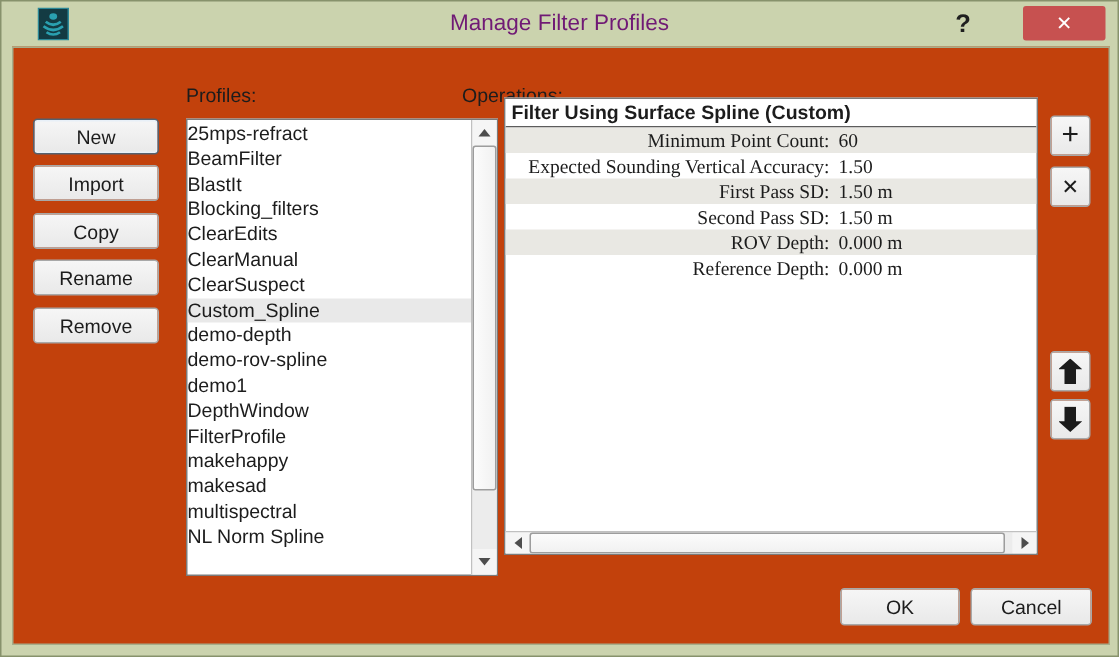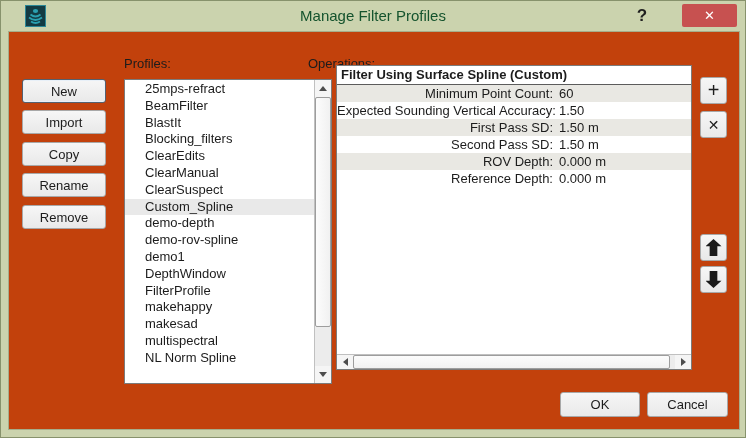--- a/index.html
+++ b/index.html
@@ -4,21 +4,21 @@
 <style>
   * { margin:0; padding:0; box-sizing:border-box; }
   html,body { width:746px; height:438px; }
   body { font-family:"Liberation Sans","DejaVu Sans",sans-serif; font-size:13px; color:#1c1c1c; }
 
   .window { position:relative; width:746px; height:438px; background:#cbd3ae; border:1px solid #87926c; overflow:hidden; }
 
   
   .titlebar { position:absolute; left:0; top:0; width:100%; height:30px; }
   .app-icon { position:absolute; left:24px; top:4px; width:21px; height:22px; }
-  .title { position:absolute; left:0; top:0; width:100%; height:30px; text-align:center; line-height:30px; font-size:15px; color:#14532d; }
+  .title { position:absolute; left:0; top:0; width:100%; height:30px; text-align:center; line-height:30px; font-size:15px; color:#701a75; }
   .help-btn { position:absolute; right:92px; top:3px; width:22px; height:24px; text-align:center; line-height:24px; font-size:17px; font-weight:bold; color:#1f1f1f; cursor:default; }
   .close-btn { position:absolute; right:8px; top:3px; width:55px; height:23px; background:#c75150; border-radius:2px; color:#fff; text-align:center; line-height:23px; font-size:13px; font-weight:bold; }
 
   
   .content { position:absolute; left:7px; top:30px; width:732px; height:399px; background:#c2410c; border:1px solid #a6ad8a; }
   
 
   .section-label { position:absolute; font-size:13px; color:#1c1c1c; }
   #profiles-label  { left:115px; top:24px; }
   #operations-label{ left:299px; top:24px; }
@@ -29,41 +29,41 @@
   .side-btn { left:13px; width:84px; height:24px; }
   #btn-new    { top:47px; }
   #btn-import { top:78px; }
   #btn-copy   { top:110px; }
   #btn-rename { top:141px; }
   #btn-remove { top:173px; }
 
   
   .list-frame { position:absolute; left:115px; top:47px; width:208px; height:305px; background:#fff; border:1px solid #7b7b7b; }
   .list-viewport { position:absolute; left:0; top:0; bottom:0; right:17px; overflow:hidden; padding-top:1px; }
-  .list-item { height:16.8px; line-height:16.8px; padding-left:20px; white-space:nowrap; }
+  .list-item { height:16.8px; line-height:16.8px; padding-left:0; white-space:nowrap; }
   .list-item.selected { background:#e9e9e9; }
 
   .vscrollbar { position:absolute; top:0; right:0; bottom:0; width:17px; background:#fafafa; border-left:1px solid #c0c0c0; display:flex; flex-direction:column; }
   .sb-btn { height:17px; flex:0 0 auto; display:flex; align-items:center; justify-content:center; background:#f5f5f5; }
   .v-track { flex:1; background:#ececec; position:relative; }
   .v-thumb { position:absolute; left:0; top:0; width:100%; height:230px; background:linear-gradient(90deg,#fcfcfc,#f1f1f1); border:1px solid #9d9d9d; border-radius:2px; }
 
   .tri-up    { width:0; height:0; border-left:4px solid transparent; border-right:4px solid transparent; border-bottom:5px solid #4d4d4d; }
   .tri-down  { width:0; height:0; border-left:4px solid transparent; border-right:4px solid transparent; border-top:5px solid #4d4d4d; }
   .tri-left  { width:0; height:0; border-top:4px solid transparent; border-bottom:4px solid transparent; border-right:5px solid #4d4d4d; }
   .tri-right { width:0; height:0; border-top:4px solid transparent; border-bottom:4px solid transparent; border-left:5px solid #4d4d4d; }
 
   
   .splitter { position:absolute; left:330px; top:176px; width:4px; height:26px; display:flex; flex-direction:column; align-items:center; justify-content:space-between; }
   .splitter i { width:2px; height:2px; background:#9b9b9b; display:block; }
 
   
   .ops-frame { position:absolute; left:327px; top:33px; width:356px; height:305px; background:#fff; border:1px solid #7b7b7b; overflow:hidden; }
   .ops-header { height:19px; line-height:18px; padding-left:4px; font-weight:bold; border-bottom:1px solid #5c5c5c; background:#fff; white-space:nowrap; }
-  .ops-row { height:17px; line-height:17px; display:grid; grid-template-columns:216px auto; column-gap:6px; white-space:nowrap; }
+  .ops-row { height:17px; line-height:17px; display:grid; grid-template-columns:216px auto; column-gap:6px; white-space:nowrap;font-family:Liberation Serif, serif; }
   .ops-row.alt { background:#e9e8e3; }
   .ops-row .op-label { text-align:right; }
   .ops-row .op-value { text-align:left; }
 
   .hscrollbar { position:absolute; left:0; right:0; bottom:0; height:15px; background:#fafafa; border-top:1px solid #c0c0c0; display:flex; }
   .hsb-btn { width:16px; flex:0 0 auto; display:flex; align-items:center; justify-content:center; background:#f5f5f5; }
   .h-track { flex:1; background:#ececec; position:relative; }
   .h-thumb { position:absolute; left:0; top:0; height:100%; width:317px; background:linear-gradient(#fcfcfc,#f1f1f1); border:1px solid #9d9d9d; border-radius:2px; }
 
   

